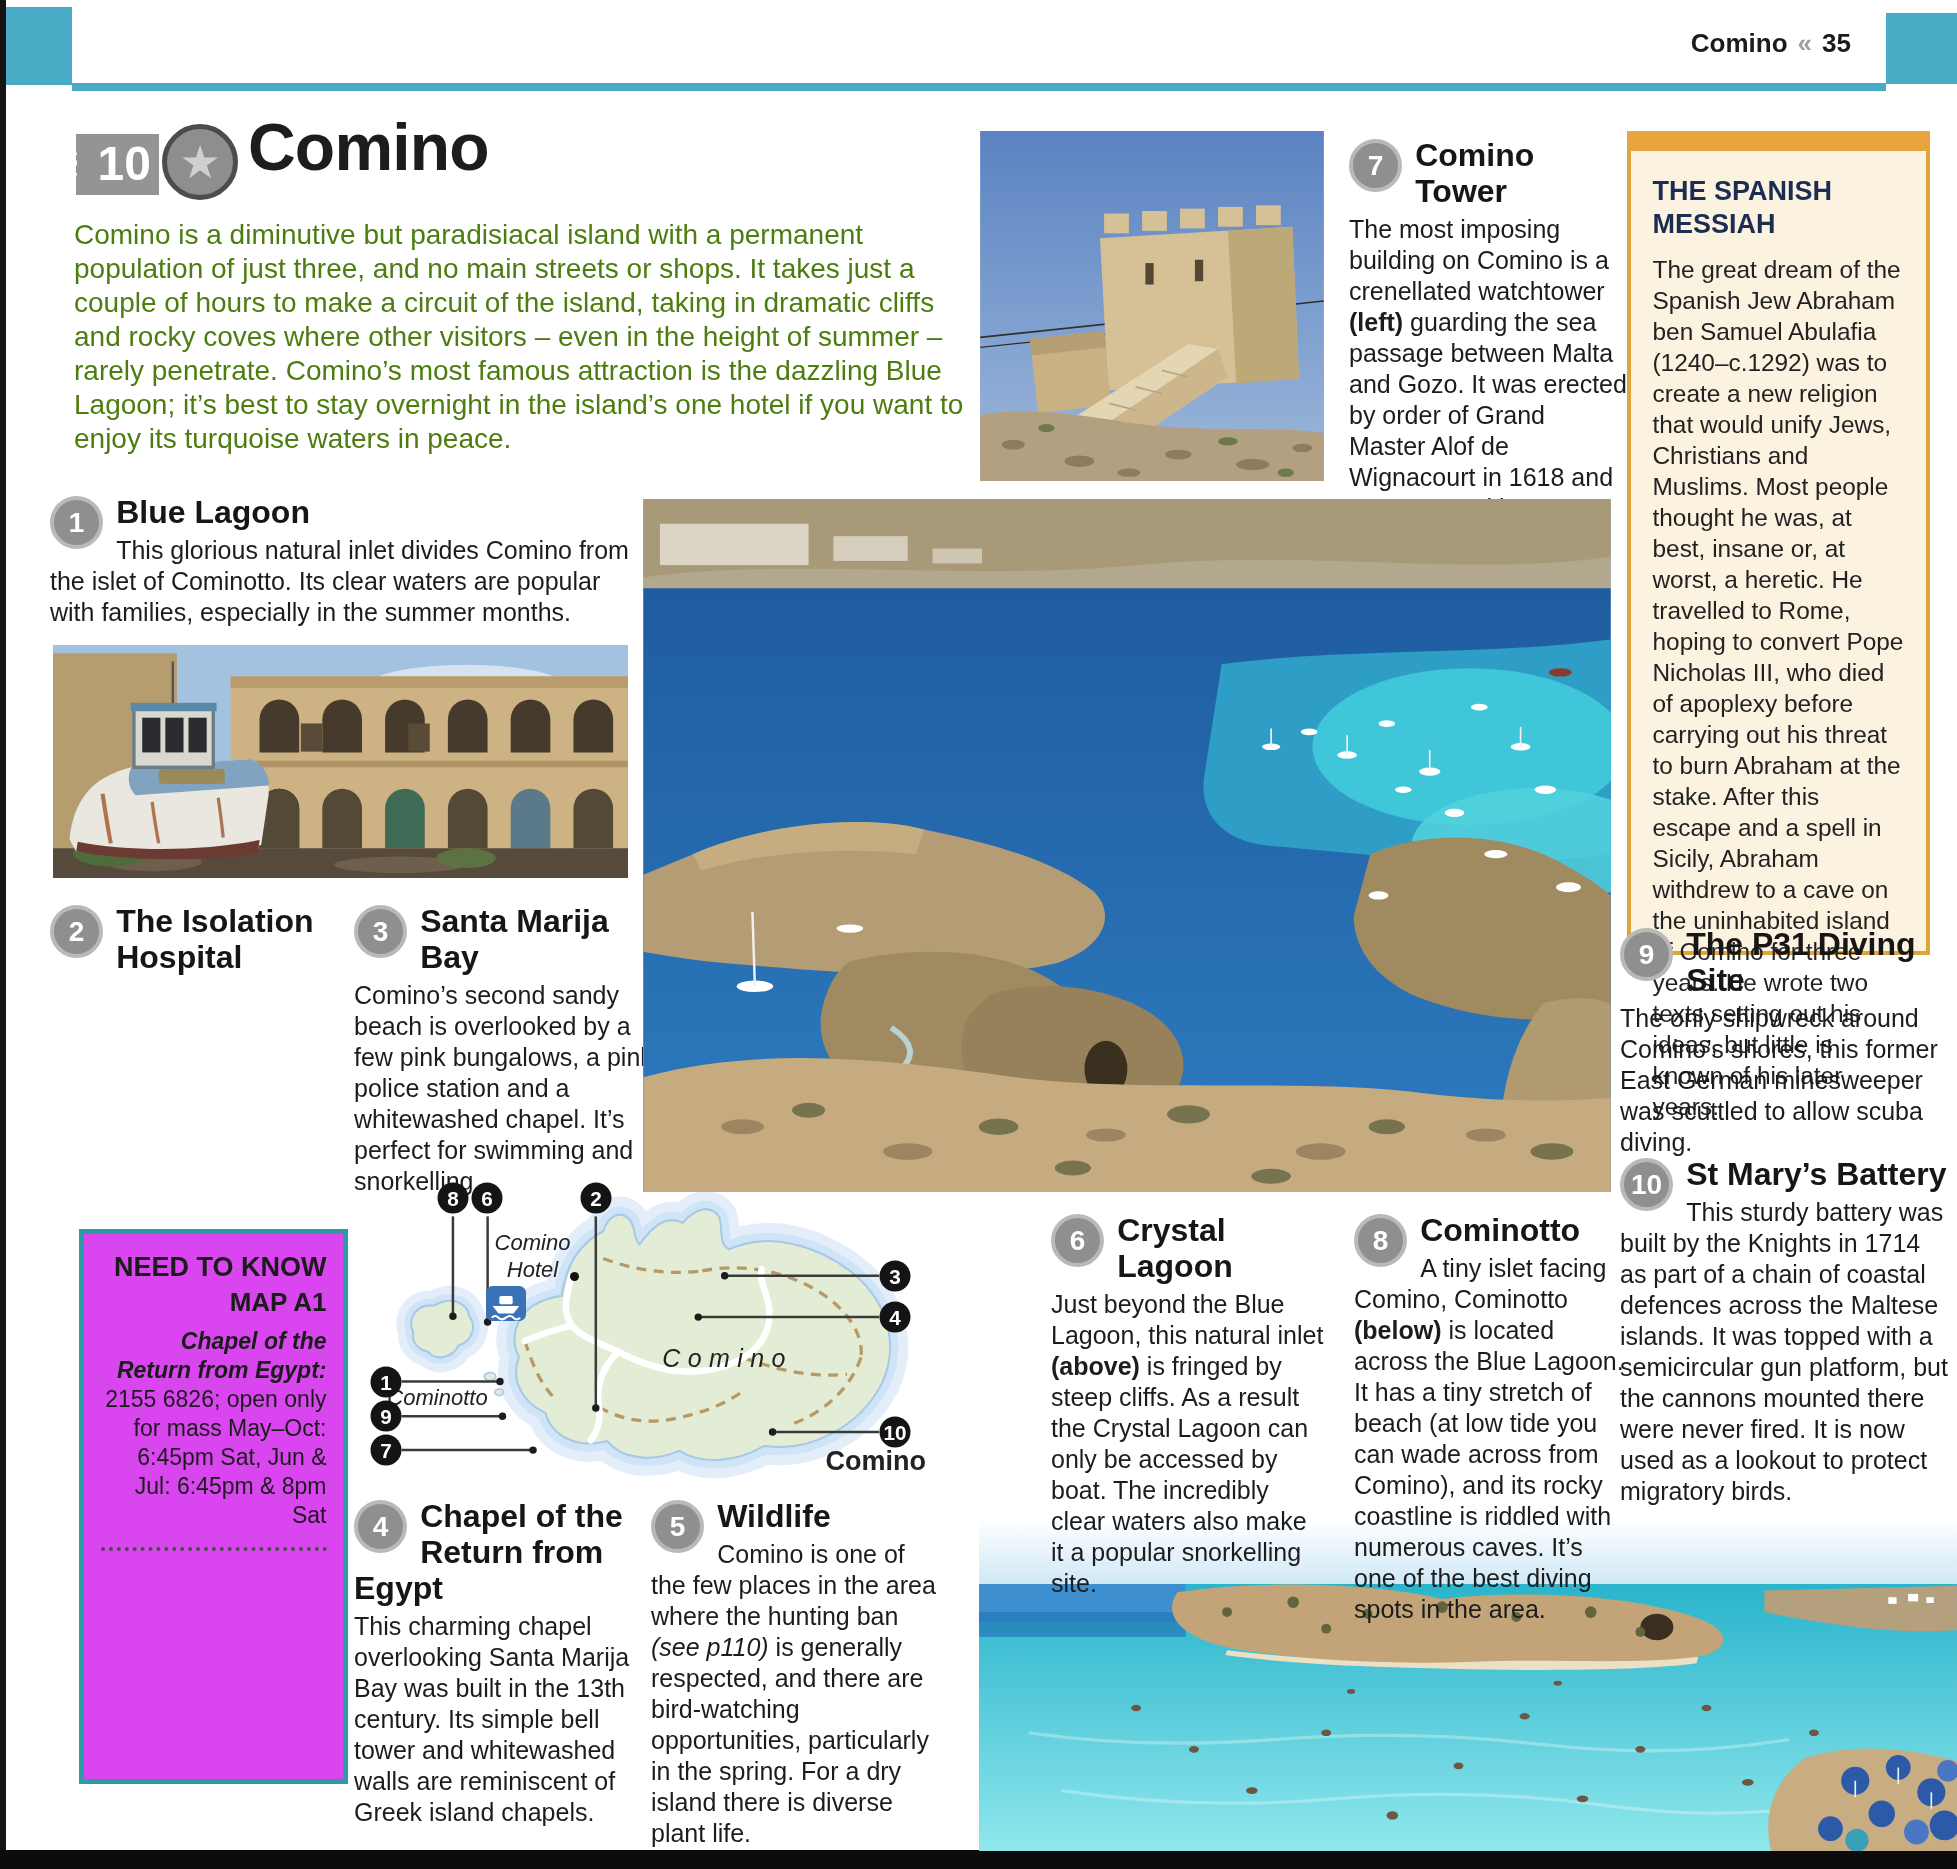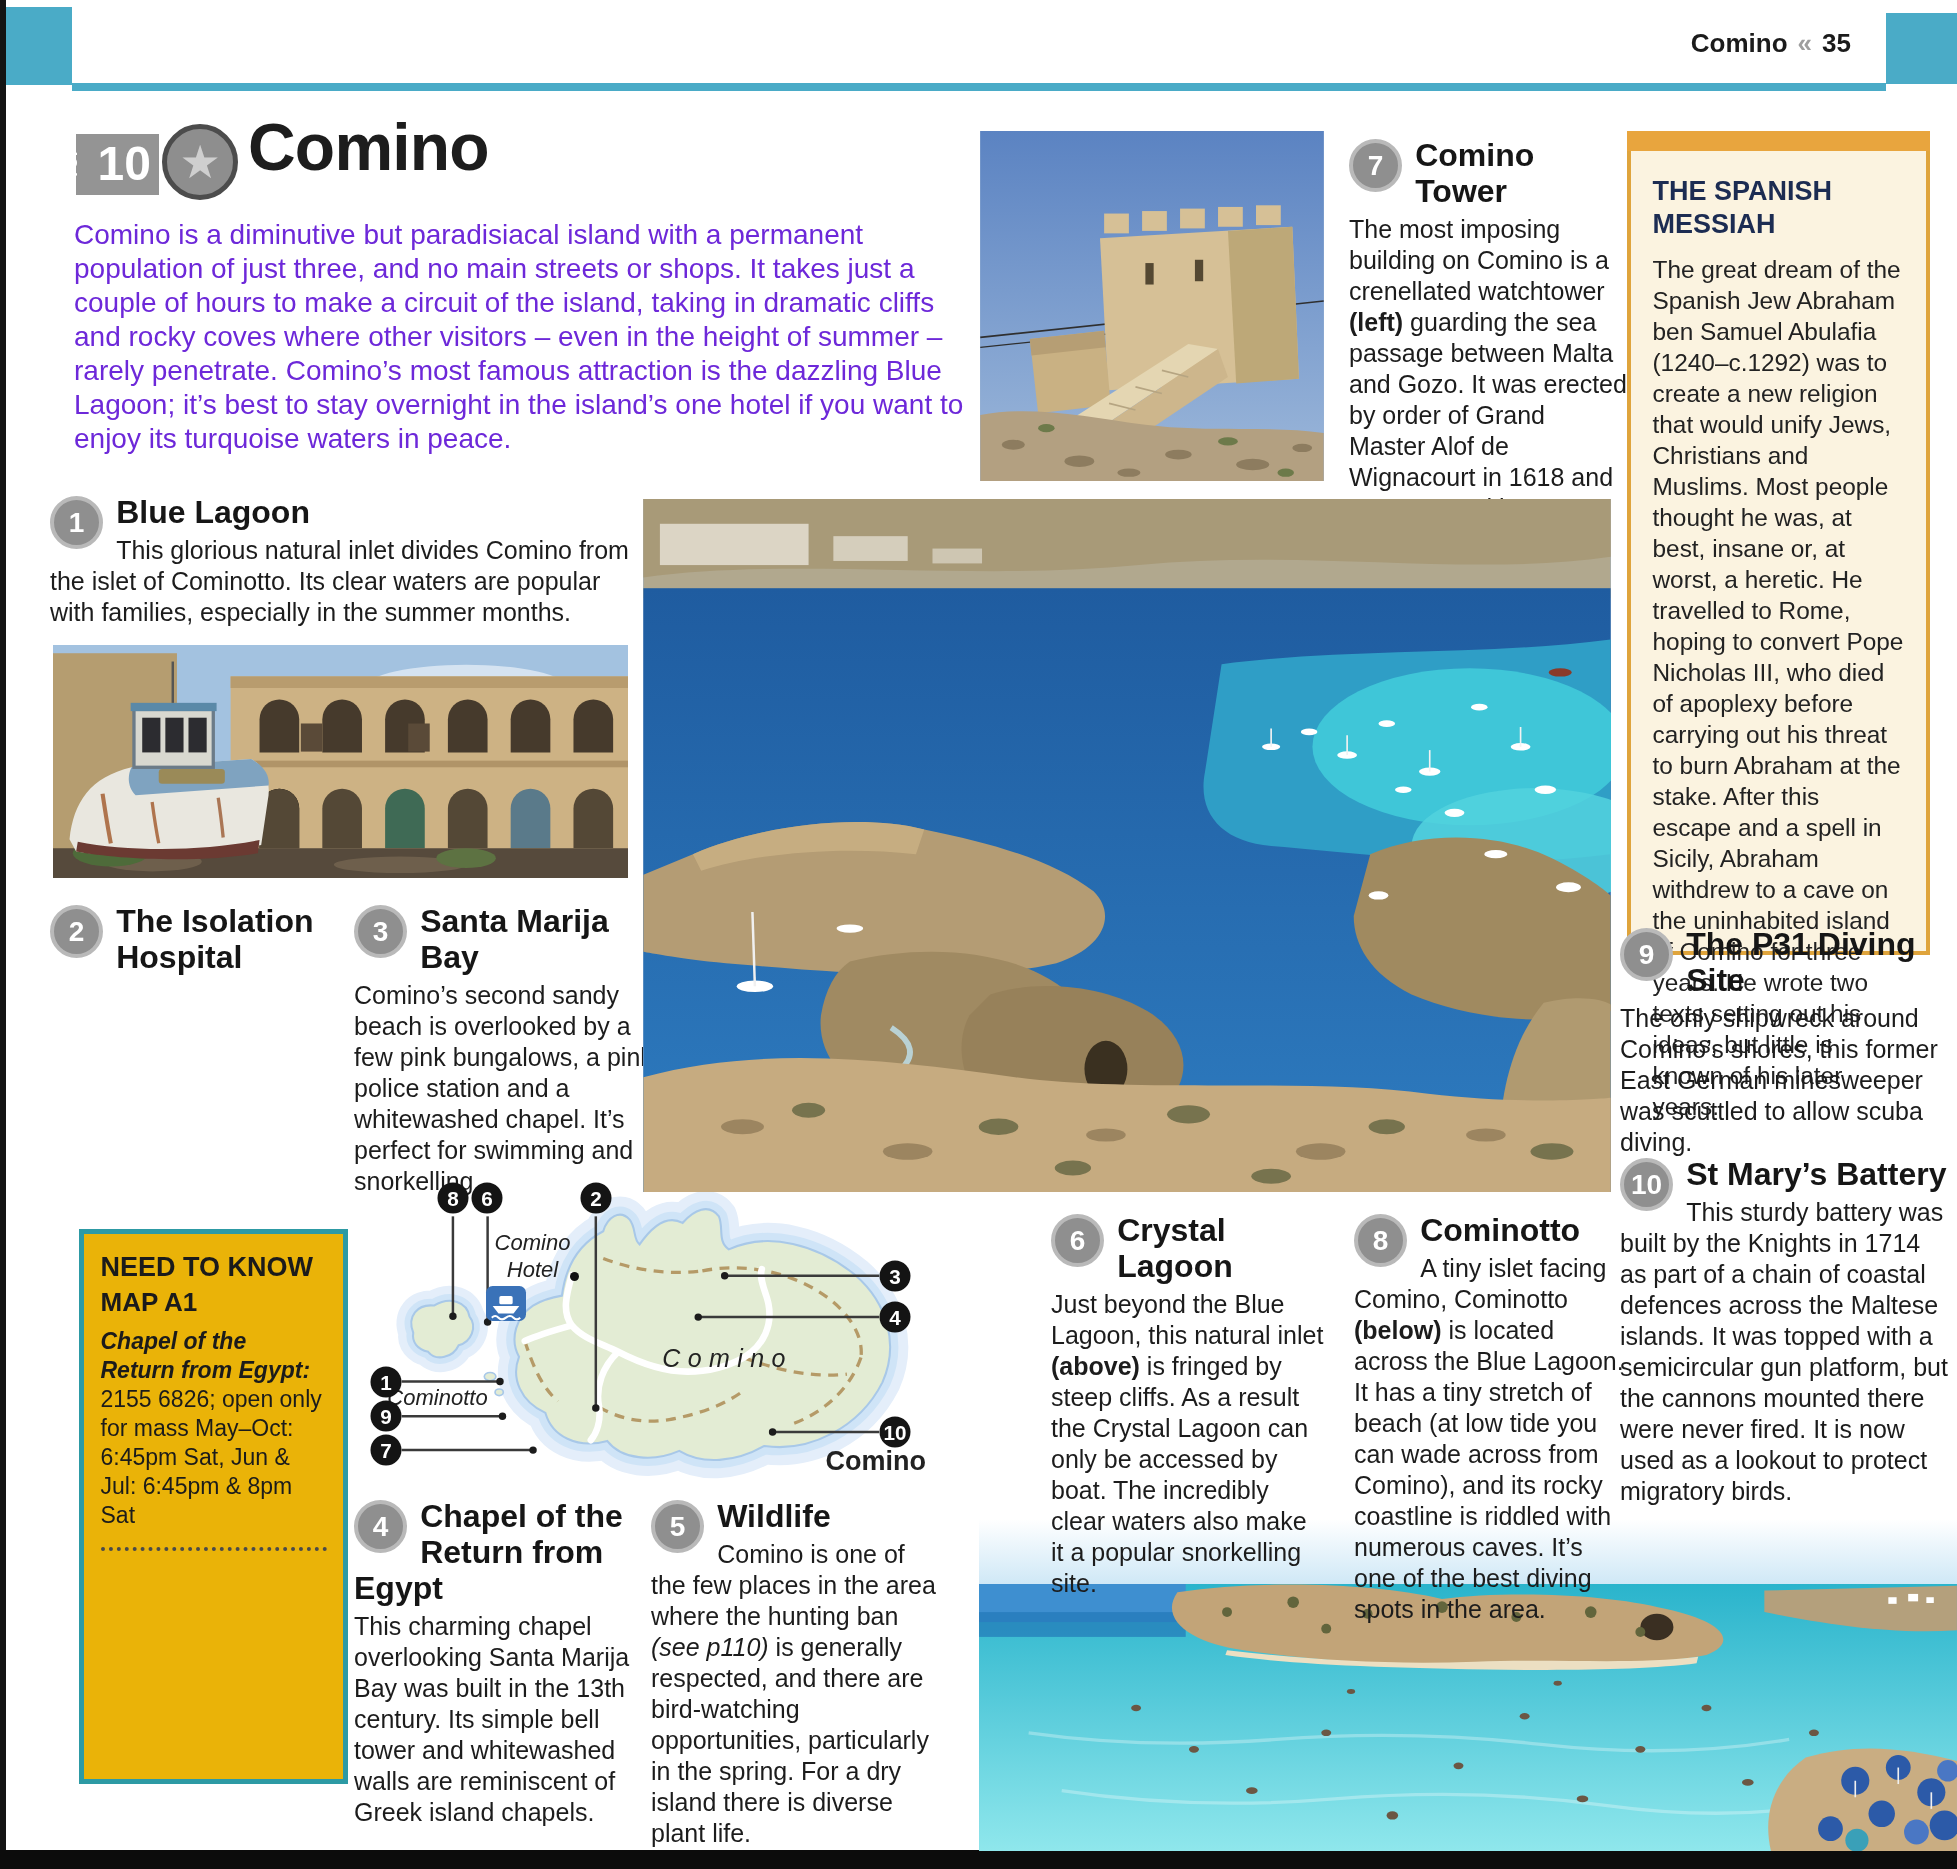--- a/index.html
+++ b/index.html
@@ -20,31 +20,31 @@
   .arr{color:#9e9e9e;padding:0 10px;font-weight:bold;}
   
   .badge{left:76px;top:134px;width:83px;height:61px;background:#949494;}
   .badge .vtop{position:absolute;left:-21.5px;top:19px;transform:rotate(-90deg);font-size:15.7px;
       font-weight:bold;color:#fff;letter-spacing:0.8px;}
   .badge .ten{position:absolute;left:21.5px;top:1.7px;font-size:48px;font-weight:bold;color:#fff;}
   .star-circle{left:162px;top:124px;width:76px;height:76px;border-radius:50%;background:#8e8e8e;
       border:5.8px solid #4c4c4c;display:flex;align-items:center;justify-content:center;
       font-size:46px;color:#cfcfcf;}
   .page-title{left:248px;top:109px;font-size:66px;font-weight:bold;letter-spacing:-0.8px;color:#1d1d1d;}
-  .intro{left:74px;top:218px;width:891px;font-size:28px;line-height:34px;color:#6d28d9;}
+  .intro{left:74px;top:218px;width:891px;font-size:28px;line-height:34px;color:#4d7c0f;}
   
   .item{position:absolute;}
   .item .num{float:left;width:53px;height:53px;border-radius:50%;background:#8f8f8f;
       border:4.1px solid #b9b9b9;color:#fff;font-weight:bold;font-size:28px;line-height:45px;
       text-align:center;margin:1.7px 13.2px 5px 0;}
   .item h3{margin:0 0 5px 0;font-size:32px;line-height:36px;font-weight:bold;color:#161616;}
   .item p{margin:0;font-size:25px;line-height:31px;color:#1c1c1c;}
   
-  .ntk{left:79px;top:1229px;width:269px;height:555px;background:#eab308;
-      border:5px solid #2d9aa4;padding:18px 16.5px;overflow:hidden;}
+  .ntk{left:79px;top:1229px;width:269px;height:555px;background:#d946ef;
+      border:5px solid #2d9aa4;padding:18px 16.5px;overflow:hidden;text-align:right;}
   .ntk h4{margin:0;font-size:27px;line-height:31px;font-weight:bold;}
   .ntk .mapref{margin-top:4px;font-size:26px;font-weight:bold;}
   .ntk .entry{margin:9px 0 0;font-size:23px;line-height:29px;}
   .ntk .entry i{font-weight:bold;}
   .ntk .divider{margin:16.5px 0 11.6px;border-top:4.1px dotted #4a4a4a;height:0;}
   .ntk .tip{margin:8.3px 0 0;font-size:23px;line-height:29px;font-weight:bold;}
   .ntk .sq{display:inline-block;width:12.4px;height:12.4px;background:#9a9a9a;margin-right:10px;}
   
   .sm{left:1627px;top:131px;width:303px;height:824px;background:#fbf3e0;border:4.1px solid #dfa43c;}
   .sm .bar{position:absolute;left:-4.1px;top:-4.1px;width:303px;height:20px;background:#e8a53e;}

